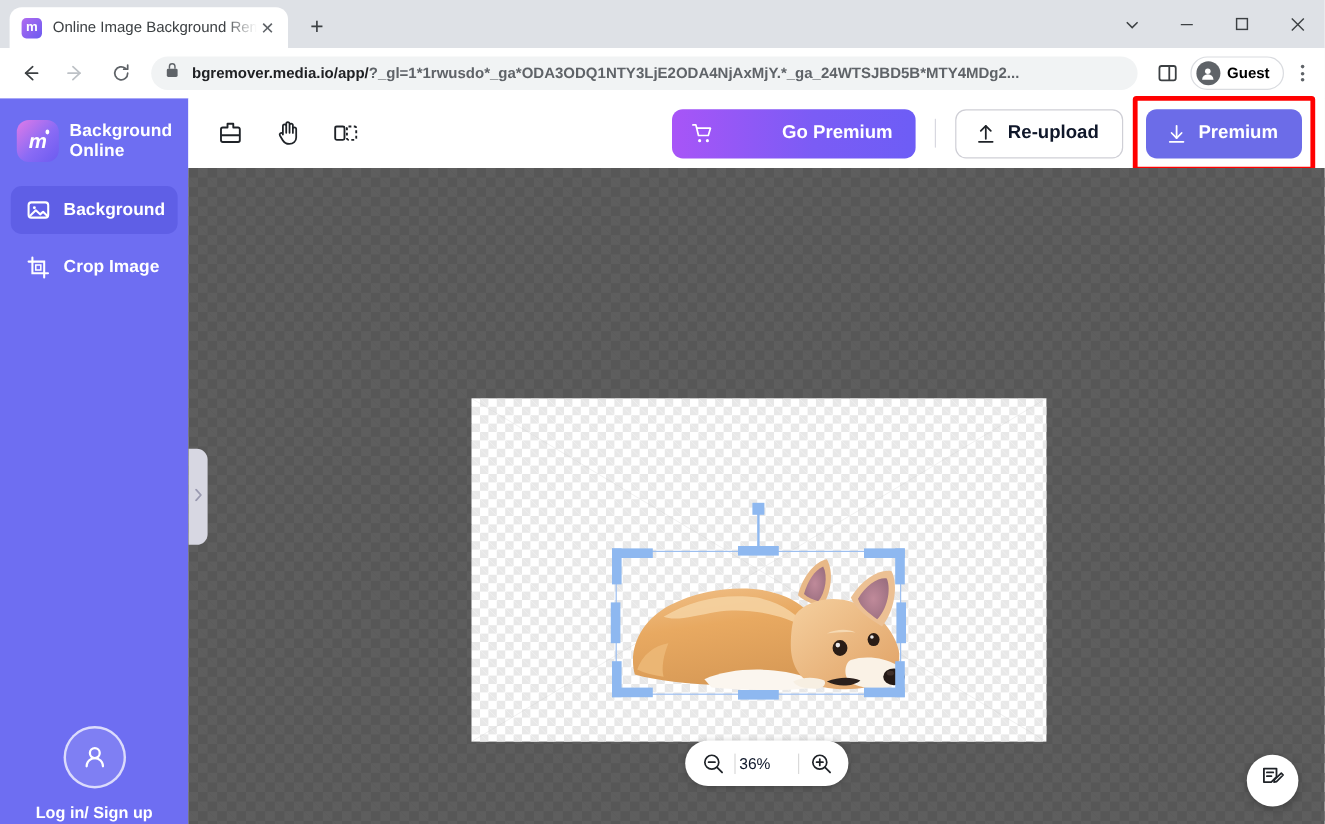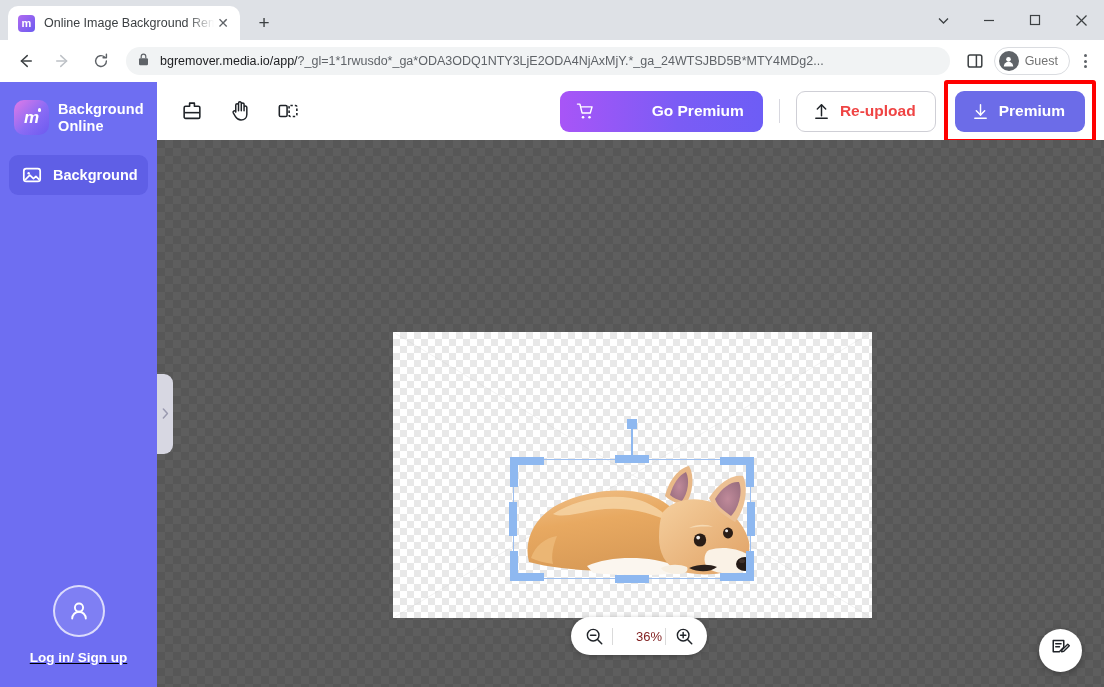--- a/index.html
+++ b/index.html
@@ -49,21 +49,21 @@
     position: absolute; right: 0; top: 0; height: 40px;
     display: flex; align-items: center;
   }
   .winbtn {
     width: 46px; height: 40px; display: flex;
     align-items: center; justify-content: center; color: #3c4043;
   }
 
   .toolbar {
     height: 42px; background: #ffffff;
-    display: flex; align-items: center; padding: 0 6px;
+    display: flex; align-items: center; padding: 0 6px; font-weight: bold;
   }
   .navbtn {
     width: 30px; height: 30px; margin: 0 4px; color: #5f6368;
     display: flex; align-items: center; justify-content: center;
   }
   .navbtn.back-btn { color: #3c4043; }
   .navbtn.forward-btn { color: #bdc1c6; }
   .omnibox {
     flex: 1; height: 28px; background: #f1f3f4; border-radius: 14px;
     display: flex; align-items: center; padding: 0 12px;
@@ -82,21 +82,21 @@
   }
   .guest-chip {
     display: flex; align-items: center; height: 28px;
     border: 1px solid #dadce0; border-radius: 14px; padding: 0 11px 0 4px;
   }
   .guest-avatar {
     width: 20px; height: 20px; border-radius: 50%; background: #5f6368;
     display: flex; align-items: center; justify-content: center;
     margin-right: 6px;
   }
-  .guest-label { font-size: 12.5px; color: #737373; text-align: right; }
+  .guest-label { font-size: 12.5px; color: #000000; text-align: right; }
   .kebab {
     width: 26px; height: 28px; margin-left: 2px;
     display: flex; flex-direction: column; align-items: center;
     justify-content: center; gap: 2.5px;
   }
   .kebab i { width: 3px; height: 3px; border-radius: 50%; background: #5f6368; display:block; }
 
   
   .app { position: absolute; left: 0; top: 82px; width: 1104px; height: 605px; display: flex; }
 
@@ -128,22 +128,22 @@
   .navitem {
     display: flex; align-items: center; height: 40px;
     border-radius: 9px; padding-left: 12px; margin-bottom: 8px;
     color: #ffffff;
   }
   .navitem.active { background: #5f5fe6; }
   .navitem .ico { width: 21px; height: 21px; flex: 0 0 21px; display: flex; align-items: center; justify-content: center; }
   .navitem .lbl { margin-left: 11px; font-size: 14.5px; font-weight: 700; }
 
   .login {
-    margin-top: auto; margin-bottom: 22px;
-    display: flex; flex-direction: column; align-items: center; text-decoration: underline;
+    margin-top: auto; margin-bottom: 2px;
+    display: flex; flex-direction: column; align-items: center;
   }
   .login-avatar {
     width: 52px; height: 52px; border-radius: 50%;
     border: 2px solid rgba(255,255,255,.72);
     background: rgba(255,255,255,.12);
     display: flex; align-items: center; justify-content: center;
   }
   .login-label { margin-top: 13px; color: #fff; font-size: 13.5px; font-weight: 700; }
 
   
@@ -163,21 +163,21 @@
     height: 41px; border-radius: 9px; font-size: 15.5px; font-weight: 700;
     white-space: nowrap;
   }
   .btn .bico { display: flex; align-items: center; margin-right: 9px; }
   .btn-premium {
     background: linear-gradient(90deg,#a855f7 0%,#7b5cf5 58%,#6d5df6 100%);
     color: #ffffff; padding: 0 19px 0 16px; gap: 48px;
   }
   .vdiv { width: 1px; height: 24px; background: #d8d8e0; margin: 0 16px; }
   .btn-reupload {
-    background: #ffffff; color: #ef4444;
+    background: #ffffff; color: #0f172a;
     border: 1px solid #cfcfd6; padding: 0 19px 0 15px;
   }
   .dl-wrap { position: relative; margin-left: 19px; }
   .btn-download {
     background: #6c6ce8; color: #ffffff; padding: 0 20px 0 16px;
   }
   .dl-highlight {
     position: absolute; left: -11px; top: -11px; right: -11px; bottom: -11px;
     border: 4px solid #ff0000; border-radius: 3px; pointer-events: none;
   }
@@ -246,21 +246,21 @@
   .dog { position: absolute; left: 120px; top: 122px; width: 243px; height: 132px; }
 
   .zoombar {
     position: absolute; left: 414px; bottom: 32px;
     height: 38px; background: #ffffff; border-radius: 19px;
     display: flex; align-items: center; padding: 0 8px;
     box-shadow: 0 1px 5px rgba(0,0,0,.25);
   }
   .zb-btn { width: 30px; height: 30px; display: flex; align-items: center; justify-content: center; color: #1f2328; }
   .zb-div { width: 1px; height: 17px; background: #dadada; margin: 0 3px; }
-  .zb-val { min-width: 46px; text-align: right; font-size: 13px; color: #7f1d1d; }
+  .zb-val { min-width: 46px; text-align: left; font-size: 13px; color: #0f172a; }
 
   .fab {
     position: absolute; right: 22px; bottom: 15px;
     width: 43px; height: 43px; border-radius: 50%; background: #ffffff;
     display: flex; align-items: center; justify-content: center;
     box-shadow: 0 2px 7px rgba(0,0,0,.3); color: #1f2328;
   }
 </style>
 </head>
 <body>
@@ -374,20 +374,30 @@
       <div class="navlist">
         <div class="navitem active">
           <span class="ico">
             <svg width="20" height="20" viewBox="0 0 22 22">
                 <rect x="2" y="4" width="18" height="14" rx="2.6" fill="none" stroke="#fff" stroke-width="1.9"></rect>
                 <circle cx="7.3" cy="9" r="1.35" fill="#fff"></circle>
                 <path d="M3.4 16.3 L8.6 11.2 L12.6 15 L15.3 12.6 L19 16.2" fill="none" stroke="#fff" stroke-width="1.9" stroke-linejoin="round"></path>
               </svg>
           </span>
           <span class="lbl">Background</span>
+        </div>
+        <div class="navitem">
+          <span class="ico">
+            <svg width="20" height="20" viewBox="0 0 22 22">
+                <path d="M5.5 1.8 V16.2 H19.8" fill="none" stroke="#fff" stroke-width="1.9" stroke-linecap="round"></path>
+                <path d="M2 5.5 H16.3 V20" fill="none" stroke="#fff" stroke-width="1.9" stroke-linecap="round"></path>
+                <rect x="8.6" y="8.6" width="4.6" height="4.6" fill="none" stroke="#fff" stroke-width="1.4"></rect>
+              </svg>
+          </span>
+          <span class="lbl">Crop Image</span>
         </div>
       </div>
 
       <div class="login">
         <div class="login-avatar">
           <svg width="26" height="26" viewBox="0 0 26 26">
               <circle cx="13" cy="9.6" r="4.1" fill="none" stroke="#fff" stroke-width="1.9"></circle>
               <path d="M6.2 20.6 a6.8 6.8 0 0 1 13.6 0" fill="none" stroke="#fff" stroke-width="1.9" stroke-linecap="round"></path>
             </svg>
         </div>

